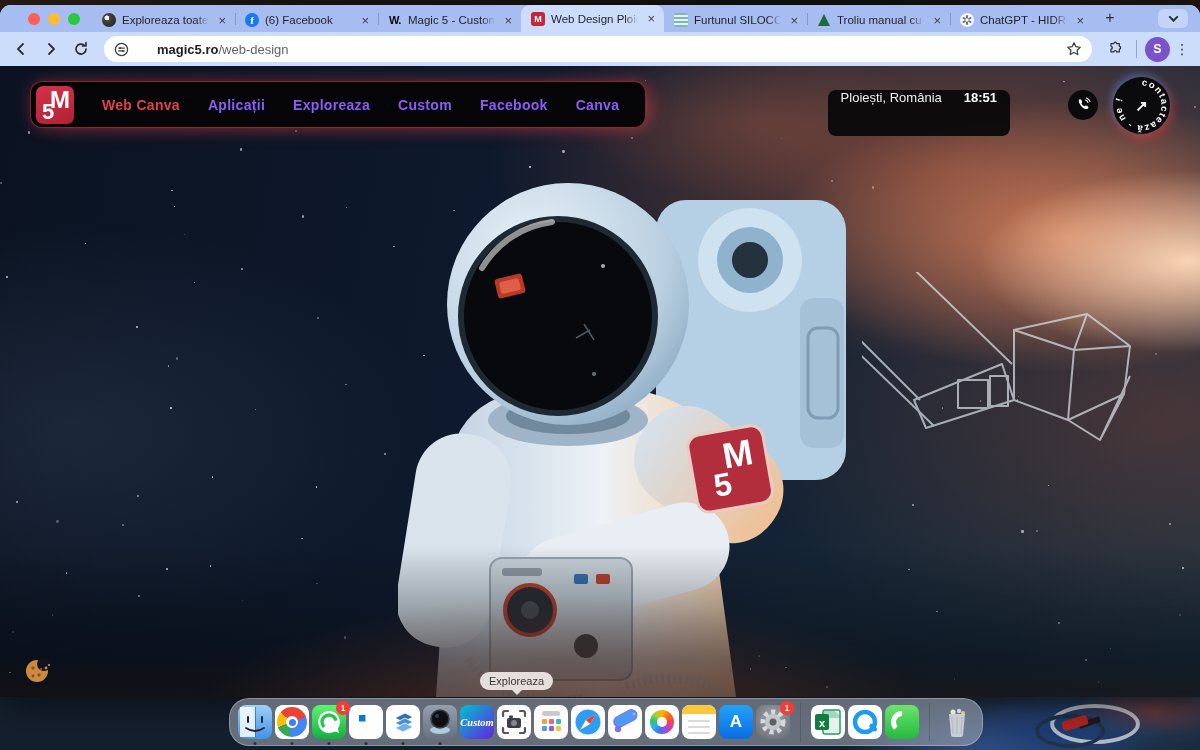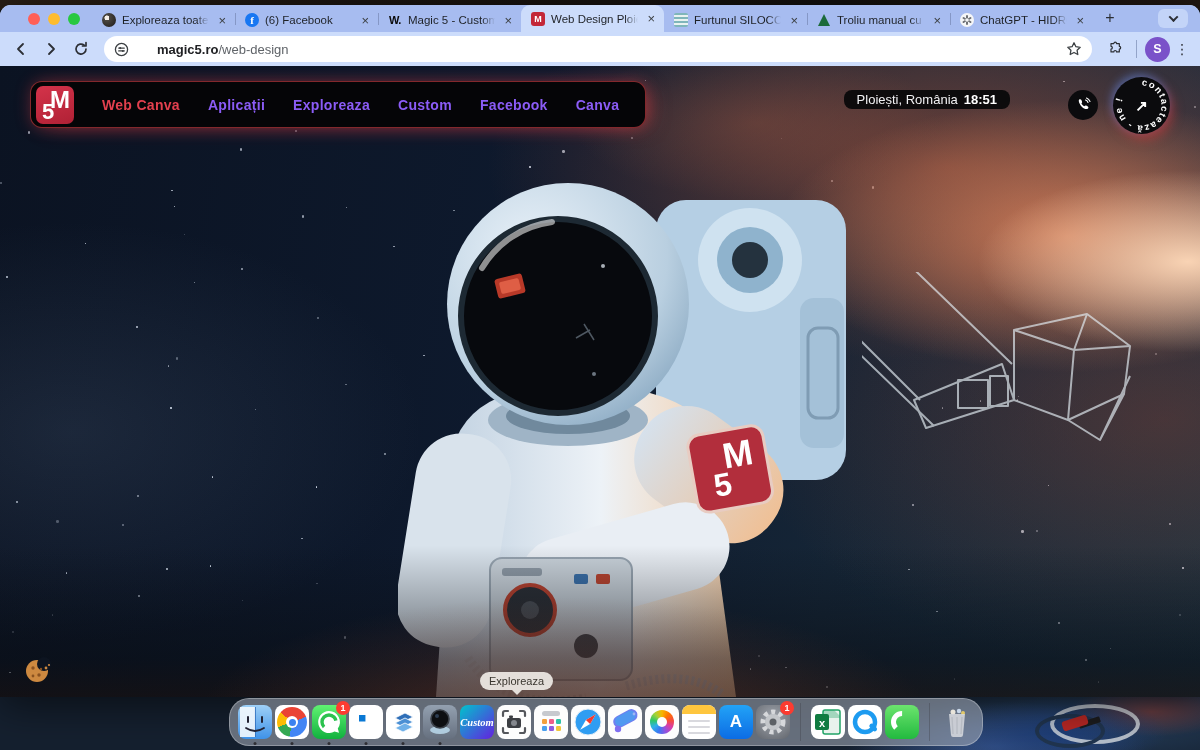--- a/index.html
+++ b/index.html
@@ -92,22 +92,22 @@
     background:#050507; border-radius:12px; padding:0 26px 0 5px; gap:28px;
     border:1px solid rgba(235,70,75,.55);
     box-shadow:0 0 16px rgba(235,70,75,.30), 8px 3px 22px -8px rgba(255,60,60,.55); }
   .logo { width:38px; height:38px; background:linear-gradient(160deg,#d4334a,#b02135); border-radius:7px; position:relative; flex:0 0 38px; }
   .logo b { position:absolute; color:#fff; font-weight:800; font-family:"Liberation Sans",sans-serif; }
   .logo .lm { right:4px; top:0px; font-size:24px; }
   .logo .l5 { left:6px; bottom:-1px; font-size:22px; }
   .nav-link { font-size:14px; font-weight:700; color:#8b5cf6; letter-spacing:.3px; white-space:nowrap; }
   .nav-link.active { color:#e2404e; }
 
-  .loc-pill { position:absolute; right:190px; top:24px; z-index:10; height:19px; background:rgba(7,7,9,.93);
-    border-radius:8px; display:flex; align-items:center; padding:0 13px; gap:6px; color:#f1f1f3; font-size:13px; }
+  .loc-pill { position:absolute; right:190px; top:24px; z-index:10; height:46px; background:rgba(7,7,9,.93);
+    border-radius:8px; display:flex; align-items:flex-start; padding:0 13px; gap:22px; color:#f1f1f3; font-size:13px; }
   .loc-pill b { font-weight:700; color:#fff; }
   .phone-btn { position:absolute; right:102px; top:24px; z-index:10; width:30px; height:30px; border-radius:50%;
     background:#0b0b0d; display:flex; align-items:center; justify-content:center; }
   .contact-badge { position:absolute; right:30px; top:11px; z-index:10; width:57px; height:57px; border-radius:50%;
     background:#0b0b0d; display:flex; align-items:center; justify-content:center;
     box-shadow:-2px -3px 9px rgba(96,150,255,.45), 3px 5px 11px rgba(226,56,56,.5); }
   .contact-badge svg { position:absolute; inset:0; }
   .contact-arrow { color:#fff; font-size:15px; font-weight:bold; z-index:1; }
 
   .cookie-btn { position:absolute; left:24px; top:590px; z-index:10; width:28px; height:28px; }

